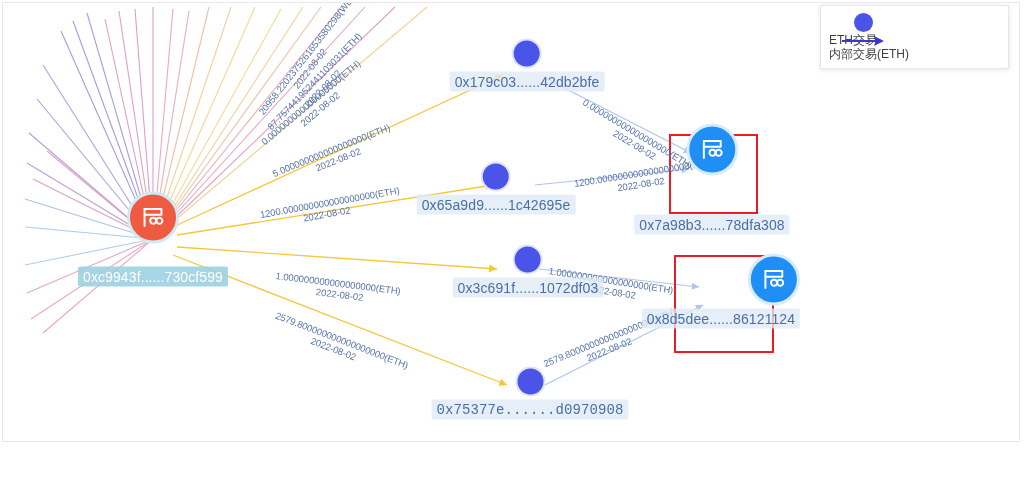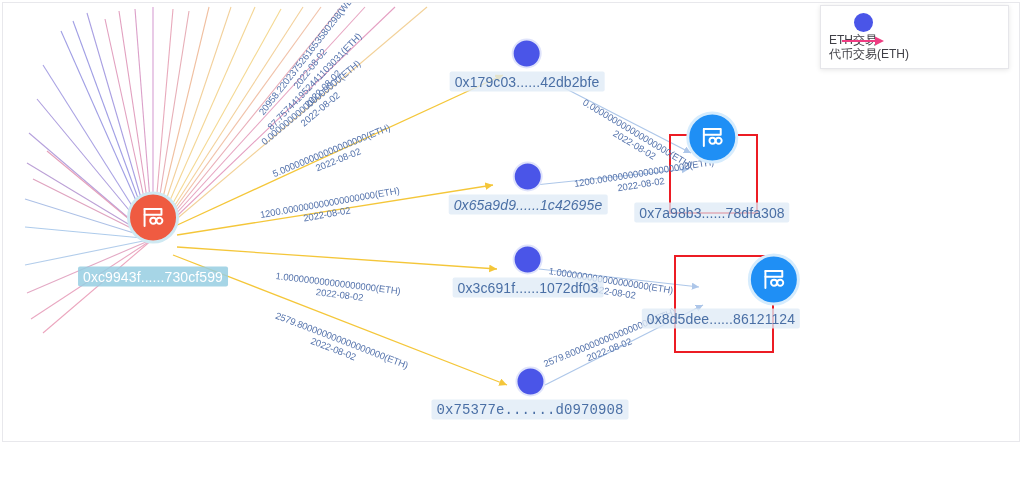--- a/index.html
+++ b/index.html
@@ -287,33 +287,33 @@
                 <path d="M19.6 19.5 a3.2 3.2 0 0 1 3.2 -3.2 a3.2 3.2 0 0 1 3.2 3.2 a3.2 3.2 0 0 1 -3.2 3.2 a3.2 3.2 0 0 1 -3.2 -3.2 z"></path>
               </g>
             </svg>
           </div>
           <div class="node-label root-label">0xc9943f......730cf599</div>
         </div>
         <div class="node" style="left: 524px; top: 62px;">
           <div class="node-dot"></div>
           <div class="node-label">0x179c03......42db2bfe</div>
         </div>
-        <div class="node" style="left: 525px; top: 185px; font-style: italic;">
+        <div class="node" style="left: 493px; top: 185px;">
           <div class="node-dot"></div>
           <div class="node-label">0x65a9d9......1c42695e</div>
         </div>
         <div class="node" style="left: 517px; top: 268px; margin-left: 8px;">
           <div class="node-dot"></div>
           <div class="node-label">0x3c691f......1072df03</div>
         </div>
         <div class="node" style="left: 527px; top: 390px; font-family: Liberation Mono, monospace;">
           <div class="node-dot"></div>
           <div class="node-label">0x75377e......d0970908</div>
         </div>
-        <div class="node" style="left: 709px; top: 164px; gap: 36px;">
+        <div class="node" style="left: 709px; top: 176px; gap: 36px;">
           <div class="node-contract target">
             <svg width="30" height="30" viewBox="0 0 32 32">
               <g fill="none" stroke="#ffffff" stroke-width="2.1" stroke-linecap="round" stroke-linejoin="round">
                 <path d="M7 7 L7 25"></path>
                 <path d="M7 7 L25 7 L25 13 L7 13"></path>
                 <path d="M13 19.5 a3.2 3.2 0 0 1 3.2 -3.2 a3.2 3.2 0 0 1 3.2 3.2 a3.2 3.2 0 0 1 -3.2 3.2 a3.2 3.2 0 0 1 -3.2 -3.2 z"></path>
                 <path d="M19.6 19.5 a3.2 3.2 0 0 1 3.2 -3.2 a3.2 3.2 0 0 1 3.2 3.2 a3.2 3.2 0 0 1 -3.2 3.2 a3.2 3.2 0 0 1 -3.2 -3.2 z"></path>
               </g>
             </svg>
           </div>
@@ -338,25 +338,25 @@
       <div id="legend-rows">
           <div class="legend-row">
             <div class="legend-sym">
               <div class="legend-dot" style="background: rgb(74, 85, 232);"></div>
             </div>
             <div class="legend-text">ETH交易</div>
           </div>
           <div class="legend-row">
             <div class="legend-sym">
               <svg width="44" height="10" viewBox="0 0 44 10">
-                <line x1="1" y1="5" x2="34" y2="5" stroke="#ee3d82" stroke-width="2"></line>
-                <path d="M34,0.6 L43,5 L34,9.4 Z" fill="#ee3d82"></path>
+                <line x1="1" y1="5" x2="34" y2="5" stroke="#3b38cc" stroke-width="2"></line>
+                <path d="M34,0.6 L43,5 L34,9.4 Z" fill="#3b38cc"></path>
               </svg>
             </div>
-            <div class="legend-text">代币交易(ETH)</div>
+            <div class="legend-text">内部交易(ETH)</div>
           </div>
         </div>
     </div>
 
   </div>
 
 
 </div>
 
 </body></html>

